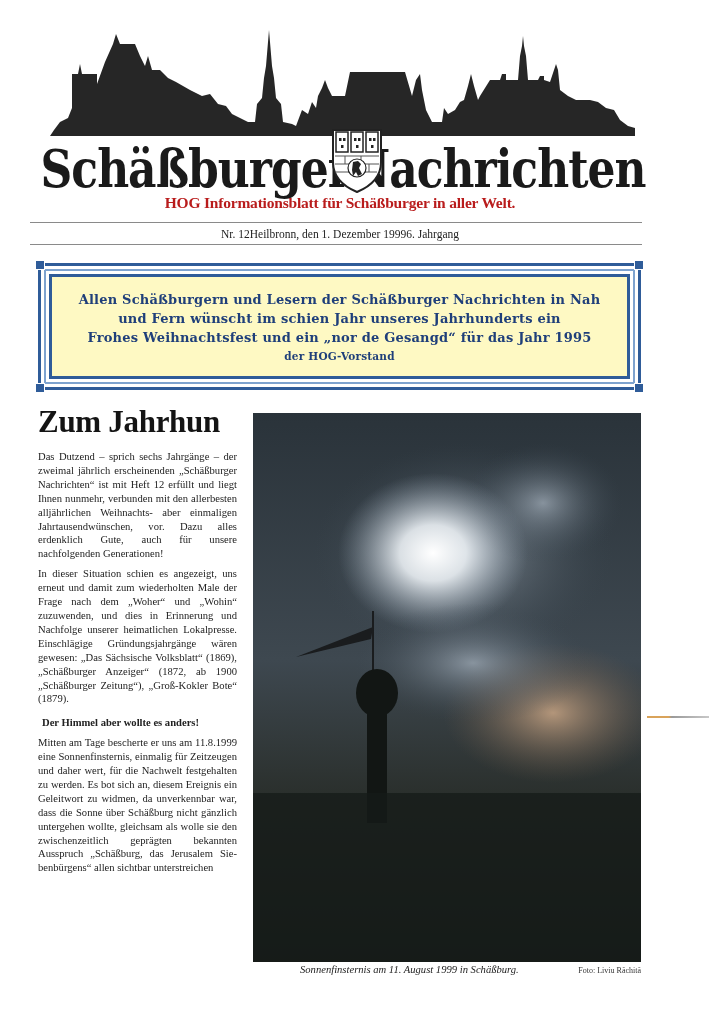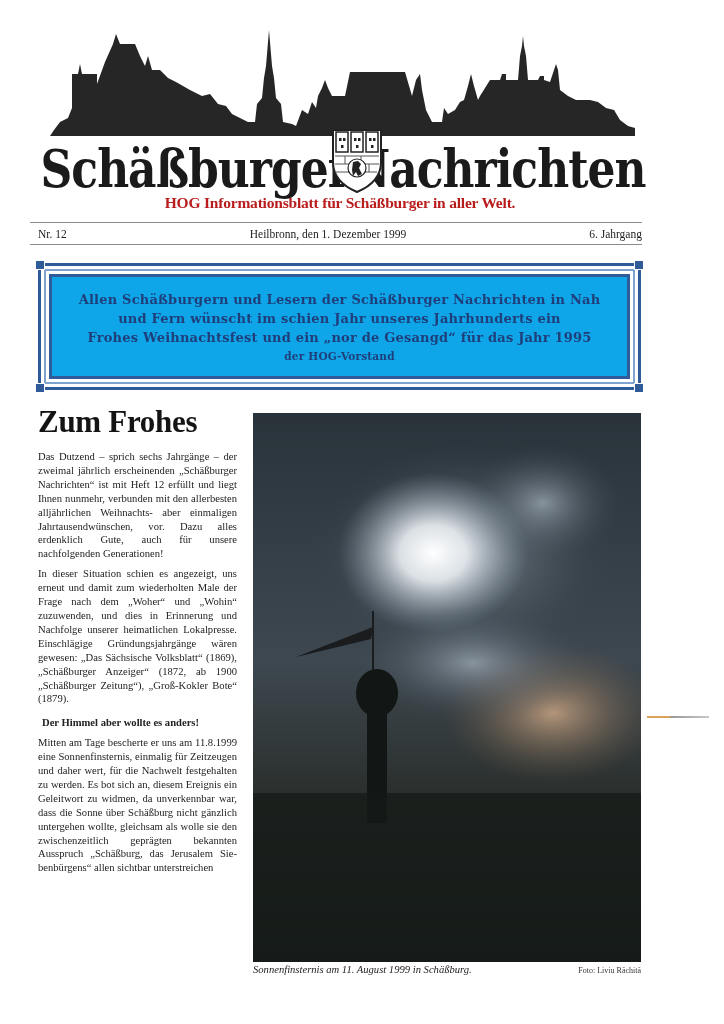--- a/index.html
+++ b/index.html
@@ -19,37 +19,37 @@
   #title .w1, #title .w2 { display: inline-block; }
   #crest { left: 331px; top: 128px; width: 52px; height: 66px; }
   #subtitle {
     left: 40px; top: 194px; width: 600px; text-align: center;
     font-family: Liberation Serif, serif; font-weight: bold; font-size: 15.5px; color: #b91c1c;
     letter-spacing: -0.2px;
   }
   .rule { left: 30px; width: 612px; height: 1px; background: #8a8a8a; }
   #issue-row {
     left: 38px; top: 228px; width: 604px; font-size: 11.5px; color: #222;
-    display: flex; justify-content: space-between;
+    display: flex; justify-content: center;
   }
   
   #greet-box {
     left: 38px; top: 263px; width: 603px; height: 127px;
   }
   #greet-outer {
     position: absolute; left: 0; top: 0; right: 0; bottom: 0;
     border: 3px solid #2f5c99; background: #fff;
   }
   #greet-mid {
     position: absolute; left: 6px; top: 6px; right: 6px; bottom: 6px;
     border: 2px solid #7ea3cf;
   }
   #greet-inner {
     position: absolute; left: 11px; top: 11px; right: 11px; bottom: 11px;
-    border: 3px solid #2f5c99; background: #0ea5e9;
+    border: 3px solid #2f5c99; background: #fef9c3;
     display: flex; flex-direction: column; align-items: center; justify-content: center;
   }
   .corner { position: absolute; width: 8px; height: 8px; background: #2f5c99; border: 1px solid #fff; }
   .greet-line {
     font-family: "DejaVu Serif", serif; font-weight: bold; color: #1f3f7a;
     font-size: 13px; line-height: 19px; text-align: center; letter-spacing: 0.2px;
   }
   .greet-sign { font-size: 10.5px; line-height: 16px; margin-top: 1px; text-align: center; }
   
   #headline {
@@ -59,21 +59,21 @@
     left: 38px; top: 450px; width: 199px; font-size: 10.6px; line-height: 13.9px; text-align: justify;
     hyphens: manual; color: #222;
   }
   #article p { margin: 0 0 6px 0; }
   #article h3 { margin: 10px 0 6px 4px; font-size: 10.6px; font-weight: bold; }
   
   #photo { left: 253px; top: 413px; width: 388px; height: 549px; overflow: hidden; background: #1b211e; }
   #caption {
     left: 253px; top: 964px; width: 388px; display: flex; justify-content: space-between; align-items: baseline;
   }
-  #caption-text { font-style: italic; font-size: 10.6px; color: #222; }
+  #caption-text { font-style: italic; font-size: 10.6px; color: #222; margin-left: 47px; }
   #credit { font-size: 8px; color: #333; }
   #stray-mark { left: 647px; top: 716px; width: 62px; height: 2px;
     background: linear-gradient(90deg, #d9a35a 0%, #d9a35a 35%, #9a9a9a 40%, #c8c8c8 100%); }
 </style>
 </head>
 <body>
 
 <svg id="skyline" class="abs" viewBox="0 0 585 106" preserveAspectRatio="none">
   <path fill="#262626" d="
     M0,106 L4,100 L10,92 L18,88 L22,78 L22,44 L28,44 L30,34 L32,44 L47,44 L47,54 L55,32 L63,14 L66,4 L70,14 L85,14 L90,26 L95,36 L98,26 L102,40
@@ -126,21 +126,21 @@
   <div class="corner" style="left:-3px;bottom:-3px"></div>
   <div class="corner" style="right:-3px;bottom:-3px"></div>
   <div id="greet-inner">
     <div class="greet-line">Allen Schäßburgern und Lesern der Schäßburger Nachrichten in Nah</div>
     <div class="greet-line">und Fern wünscht im schien Jahr unseres Jahrhunderts ein</div>
     <div class="greet-line">Frohes Weihnachtsfest und ein „nor de Gesangd“ für das Jahr 1995</div>
     <div class="greet-line greet-sign">der HOG-Vorstand</div>
   </div>
 </div>
 
-<div id="headline" class="abs">Zum Frohes</div>
+<div id="headline" class="abs">Zum Jahrhun</div>
 <div id="article" class="abs">
   <p>Das Dutzend – sprich sechs Jahrgänge – der zweimal jährlich erscheinenden „Schäßburger Nachrichten“ ist mit Heft 12 erfüllt und liegt Ihnen nunmehr, verbunden mit den allerbesten alljährlichen Weih­nachts- aber einmaligen Jahrtausendwün­schen, vor. Dazu alles erdenklich Gute, auch für unsere nachfolgenden Generatio­nen!</p>
   <p>In dieser Situation schien es angezeigt, uns erneut und damit zum wiederholten Male der Frage nach dem „Woher“ und „Wohin“ zuzuwenden, und dies in Erinnerung und Nachfolge unserer heimatlichen Lokal­presse. Einschlägige Gründungsjahrgänge wären gewesen: „Das Sächsische Volks­blatt“ (1869), „Schäßburger Anzeiger“ (1872, ab 1900 „Schäßburger Zeitung“), „Groß-Kokler Bote“ (1879).</p>
   <h3>Der Himmel aber wollte es anders!</h3>
   <p>Mitten am Tage bescherte er uns am 11.8.1999 eine Sonnenfinsternis, einmalig für Zeitzeugen und daher wert, für die Nachwelt festgehalten zu werden. Es bot sich an, diesem Ereignis ein Geleitwort zu widmen, da unverkennbar war, dass die Sonne über Schäßburg nicht gänzlich untergehen wollte, gleichsam als wolle sie den zwischenzeitlich geprägten bekannten Ausspruch „Schäßburg, das Jerusalem Sie­benbürgens“ allen sichtbar unterstreichen</p>
 </div>
 
 <div id="photo" class="abs">
   <svg width="388" height="549" viewBox="0 0 388 549">
     <defs>

